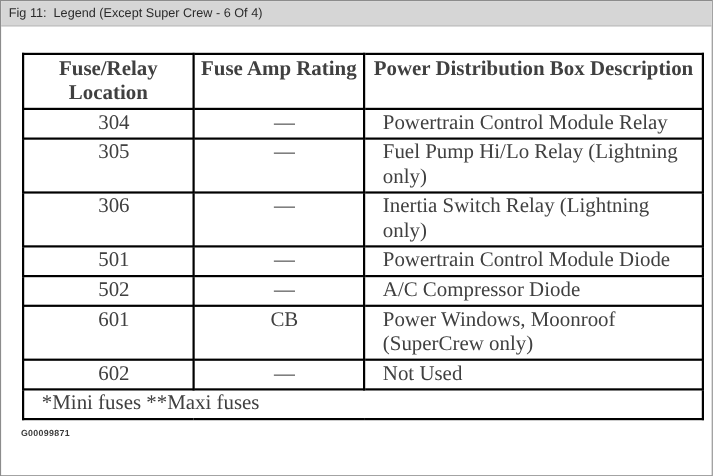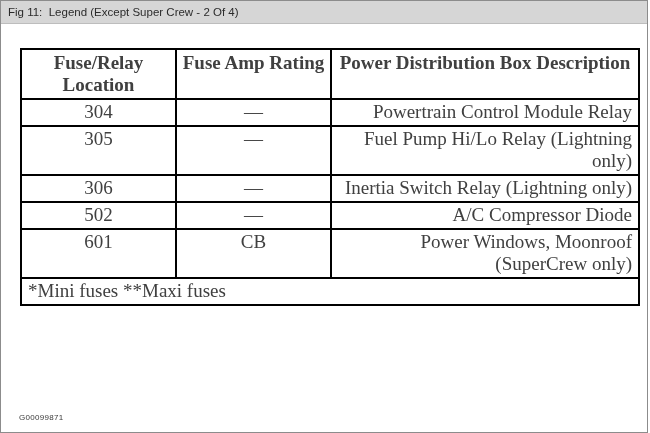--- a/index.html
+++ b/index.html
@@ -56,45 +56,45 @@
     border: 2px solid #000000;
     vertical-align: top;
     overflow: hidden;
   }
   .fuse-table th {
     font-weight: bold;
     text-align: center;
     padding: 2px 4px;
   }
   .fuse-table td {
-    padding: 1px 6px 2px 6px;
+    padding: 1px 6px 2px 16px;
   }
   .col-loc, .col-amp { text-align: center; }
-  .col-desc { text-align: right; }
+  .col-desc { text-align: left; }
   .footnote-cell {
     text-align: left;
     padding: 1px 6px 2px 6px;
   }
   .figure-code {
     position: absolute;
     left: 18px;
-    top: 412px;
+    top: 388px;
     font-size: 8px;
-    font-weight: 400;
+    font-weight: 700;
     letter-spacing: 0.3px;
     color: #3a3a3a;
   }
 </style>
 </head>
 <body>
 
 <div class="page">
 
   <div class="caption-bar">
-    <span>Fig 11: </span><span> Legend (Except Super Crew - 2 Of 4)</span>
+    <span>Fig 11: </span><span> Legend (Except Super Crew - 6 Of 4)</span>
   </div>
 
   <table class="fuse-table">
     <colgroup>
       <col style="width:155px">
       <col style="width:155px">
       <col style="width:308px">
     </colgroup>
     <thead>
       <tr>
@@ -113,28 +113,38 @@
           <td class="col-loc">305</td>
           <td class="col-amp">—</td>
           <td class="col-desc">Fuel Pump Hi/Lo Relay (Lightning only)</td>
         </tr>
         <tr>
           <td class="col-loc">306</td>
           <td class="col-amp">—</td>
           <td class="col-desc">Inertia Switch Relay (Lightning only)</td>
         </tr>
         <tr>
+          <td class="col-loc">501</td>
+          <td class="col-amp">—</td>
+          <td class="col-desc">Powertrain Control Module Diode</td>
+        </tr>
+        <tr>
           <td class="col-loc">502</td>
           <td class="col-amp">—</td>
           <td class="col-desc">A/C Compressor Diode</td>
         </tr>
         <tr>
           <td class="col-loc">601</td>
           <td class="col-amp">CB</td>
           <td class="col-desc">Power Windows, Moonroof (SuperCrew only)</td>
+        </tr>
+        <tr>
+          <td class="col-loc">602</td>
+          <td class="col-amp">—</td>
+          <td class="col-desc">Not Used</td>
         </tr>
       </tbody>
     <tfoot>
       <tr>
         <td class="footnote-cell" colspan="3">*Mini fuses **Maxi fuses</td>
       </tr>
     </tfoot>
   </table>
 
   <div class="figure-code">G00099871</div>

